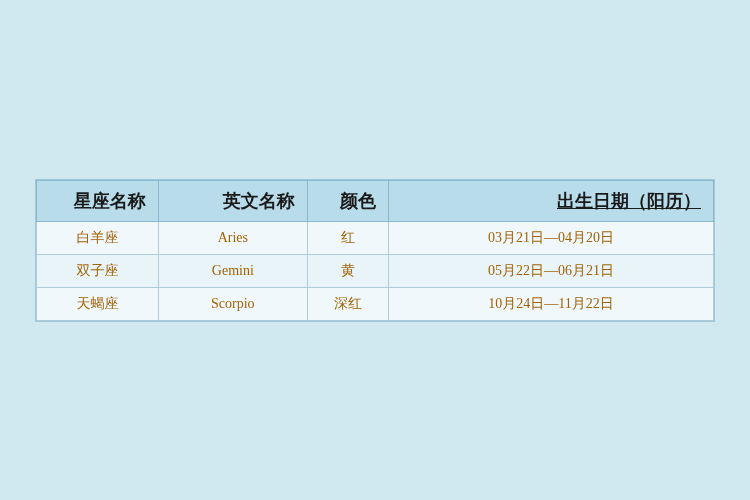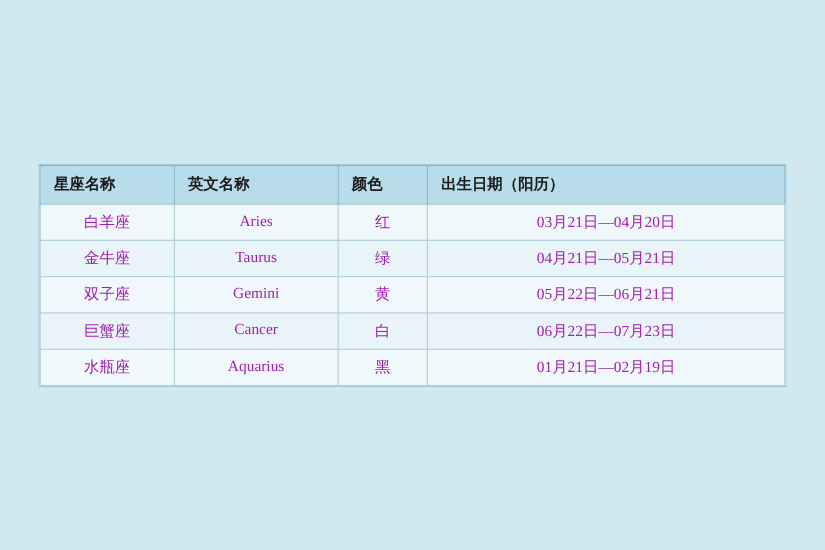--- a/index.html
+++ b/index.html
@@ -29,46 +29,46 @@
       border-collapse: collapse;
     }
 
     thead tr {
       background-color: #b8dcea;
     }
 
     thead th {
       border: 1px solid #8ab8cc;
       padding: 8px 12px;
-      text-align: left;
+      text-align: right;
       font-weight: bold;
-      font-size: 14px;
+      font-size: 18px;
       color: #1a1a1a;
     }
 
     tbody tr {
       background-color: #f0f8fc;
     }
 
     tbody tr:nth-child(even) {
       background-color: #e8f4f8;
     }
 
     tbody td {
       border: 1px solid #b0ccd8;
       padding: 7px 12px;
       text-align: center;
       font-size: 14px;
-      color: #a21caf;
+      color: #a16207;
     }
 
     .col-chinese { width: 18%; }
     .col-english { width: 22%; }
     .col-color   { width: 12%; }
-    .col-date    { width: 48%; }
+    .col-date    { width: 48%; text-decoration: underline; }
   </style>
 </head>
 <body>
 
 <div class="table-container">
   <table>
     <thead>
       <tr>
         <th class="col-chinese">星座名称</th>
         <th class="col-english">英文名称</th>
@@ -77,38 +77,26 @@
       </tr>
     </thead>
     <tbody id="table-body">
     <tr>
           <td>白羊座</td>
           <td>Aries</td>
           <td>红</td>
           <td>03月21日—04月20日</td>
         </tr>
         <tr>
-          <td>金牛座</td>
-          <td>Taurus</td>
-          <td>绿</td>
-          <td>04月21日—05月21日</td>
-        </tr>
-        <tr>
           <td>双子座</td>
           <td>Gemini</td>
           <td>黄</td>
           <td>05月22日—06月21日</td>
         </tr>
         <tr>
-          <td>巨蟹座</td>
-          <td>Cancer</td>
-          <td>白</td>
-          <td>06月22日—07月23日</td>
-        </tr>
-        <tr>
-          <td>水瓶座</td>
-          <td>Aquarius</td>
-          <td>黑</td>
-          <td>01月21日—02月19日</td>
+          <td>天蝎座</td>
+          <td>Scorpio</td>
+          <td>深红</td>
+          <td>10月24日—11月22日</td>
         </tr>
       </tbody>
   </table>
 </div>
 
 </body></html>

